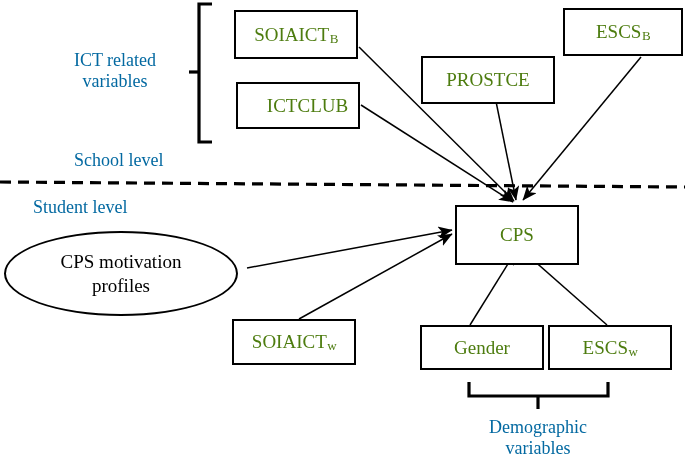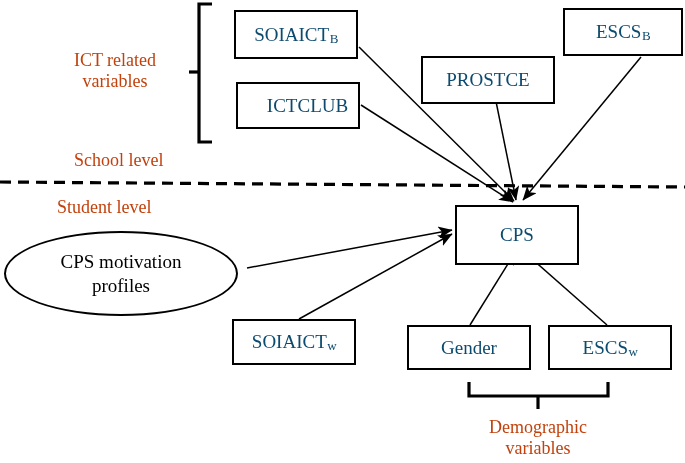--- a/index.html
+++ b/index.html
@@ -24,21 +24,21 @@
   }
   .node {
     position: absolute;
     box-sizing: border-box;
     border: 2.4px solid #000000;
     background: #ffffff;
     display: flex;
     align-items: center;
     justify-content: center;
     font-size: 19px;
-    color: #0c4a6e;
+    color: #4d7c0f;
     line-height: 1.05;
     white-space: nowrap;
   }
   .node .sub {
     font-size: 13px;
     vertical-align: baseline;
     position: relative;
     top: 4px;
     left: 0.5px;
   }
@@ -52,21 +52,21 @@
     align-items: center;
     justify-content: center;
     text-align: center;
     font-size: 19px;
     color: #000000;
     line-height: 1.22;
   }
   .caption {
     position: absolute;
     font-size: 18px;
-    color: #c2410c;
+    color: #0369a1;
     white-space: nowrap;
   }
   .caption.center {
     text-align: center;
   }
 </style>
 </head>
 <body>
 
 <div id="canvas">
@@ -129,36 +129,36 @@
       <div>CPS motivation</div>
       <div>profiles</div>
     </div>
   </div>
 
   <div class="node" style="left:232px; top:319px; width:124px; height:46px;">
     <span>SOIAICT</span>
       <span class="sub">w</span>
   </div>
 
-  <div class="node" style="left:407px; top:325px; width:124px; height:45px;">
+  <div class="node" style="left:420px; top:325px; width:124px; height:45px;">
     <span>Gender</span>
   </div>
 
   <div class="node" style="left:548px; top:325px; width:124px; height:45px;">
     <span>ESCS</span>
       <span class="sub">w</span>
   </div>
 
   <div class="caption center" style="left:35px; top:50px; width:160px;">
     <div>ICT related</div>
     <div>variables</div>
   </div>
 
   <div class="caption" style="left:42px; top:150px;margin-left:32px;">School level</div>
 
-  <div class="caption" style="left:33px; top:197px;margin-left:24px;">Student level</div>
+  <div class="caption" style="left:33px; top:197px;">Student level</div>
 
   <div class="caption center" style="left:458px; top:417px; width:160px;">
     <div>Demographic</div>
     <div>variables</div>
   </div>
 
 </div>
 
 </body></html>

